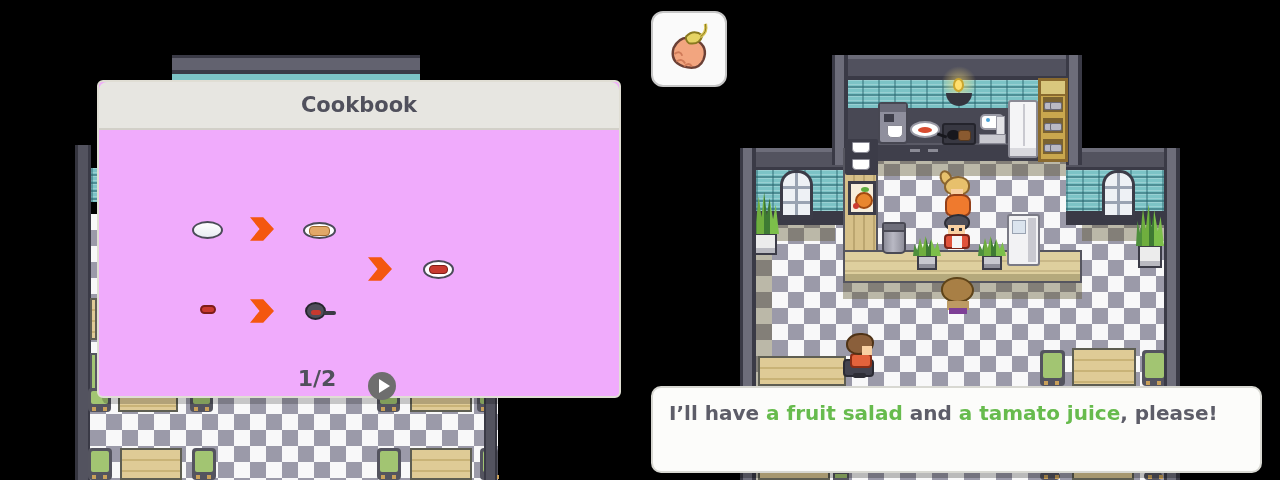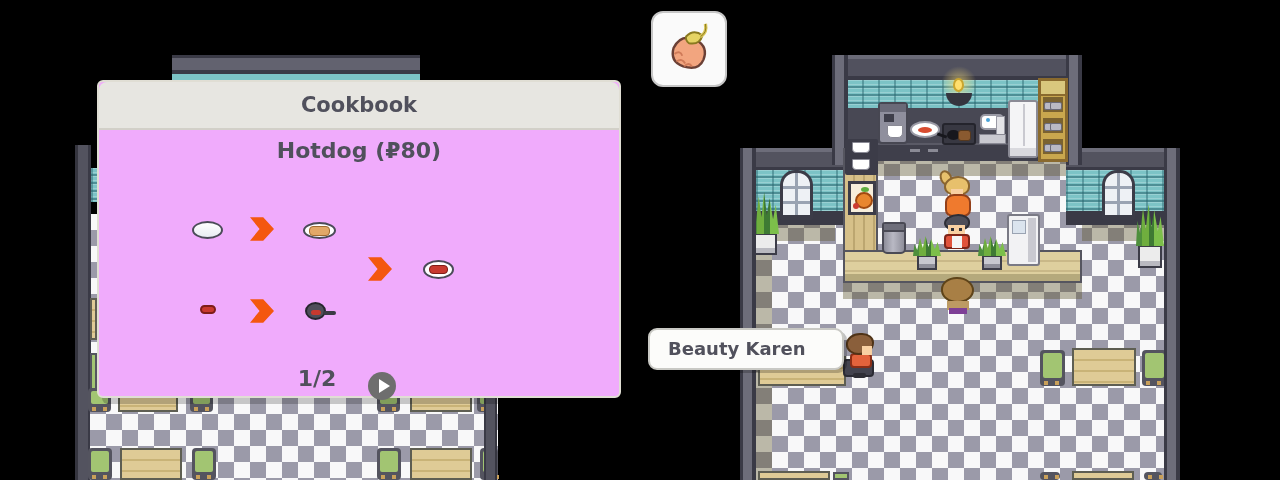--- a/index.html
+++ b/index.html
@@ -313,21 +313,20 @@
   <div class="abs" style="left:833px;top:472px;width:16px;height:8px;background:#a2c572;border:2px solid #54545f;box-sizing:border-box;"></div>
   <div class="chair" style="left:1040px;top:472px;width:20px;height:8px;"></div>
   <div class="abs tabletan" style="left:1072px;top:471px;width:62px;height:9px;"></div>
   <div class="chair" style="left:1144px;top:472px;width:18px;height:8px;"></div>
 
   <div class="abs sidewall" style="left:740px;top:148px;width:16px;height:332px;"></div>
   <div class="abs sidewall" style="left:1164px;top:148px;width:16px;height:332px;"></div>
 
   <div class="abs" id="cookbook">
     <div class="abs" id="cb-header">Cookbook</div>
-    <div class="abs" id="cb-title">Hotdog (₽80)</div>
     <div class="abs ic-oval" style="left:93px;top:139px;width:31px;height:18px;"></div>
     <div class="abs arrow" style="left:151px;top:133px;width:24px;height:28px;"></div>
     <div class="abs ic-plate" style="left:204px;top:140px;width:33px;height:17px;">
         <span class="ic-bun"></span>
       </div>
     <div class="abs arrow" style="left:269px;top:173px;width:24px;height:28px;"></div>
     <div class="abs ic-plate" style="left:324px;top:178px;width:31px;height:19px;">
         <span class="ic-hd"></span>
       </div>
     <div class="abs ic-sausage" style="left:101px;top:223px;width:16px;height:9px;"></div>
@@ -343,15 +342,17 @@
   <div class="abs" id="berrybox">
     <svg width="56" height="56" viewBox="0 0 58 58">
       <path d="M13 28 q-4 14 10 19 q16 5 21 -7 q5 -13 -7 -20 q-16 -8 -24 8 z" fill="#f2a57f" stroke="#6b4036" stroke-width="2.5"></path>
       <path d="M14 34 q6 -4 8 2 M16 42 q6 -4 9 2 M24 47 q5 -5 8 0" fill="none" stroke="#cf7a58" stroke-width="2"></path>
       <path d="M26 16 q8 -8 17 -1 q-3 10 -14 8 q-4 -3 -3 -7 z" fill="#e5d364" stroke="#8a7a20" stroke-width="2"></path>
       <path d="M41 16 q7 -4 5 -13" fill="none" stroke="#d9c557" stroke-width="3.5"></path>
       <path d="M41 16 q7 -4 5 -13" fill="none" stroke="#8a7a20" stroke-width="1"></path>
     </svg>
   </div>
 
-  <div class="abs" id="nametag">Beauty Karen</div>
+  <div class="abs" id="dialog">
+    <span><span class="seg-dark">I’ll have </span><span class="seg-green">a fruit salad</span><span class="seg-dark"> and </span><span class="seg-green">a tamato juice</span><span class="seg-dark">, please!</span></span>
+  </div>
 
 </div>
 
 </body></html>

